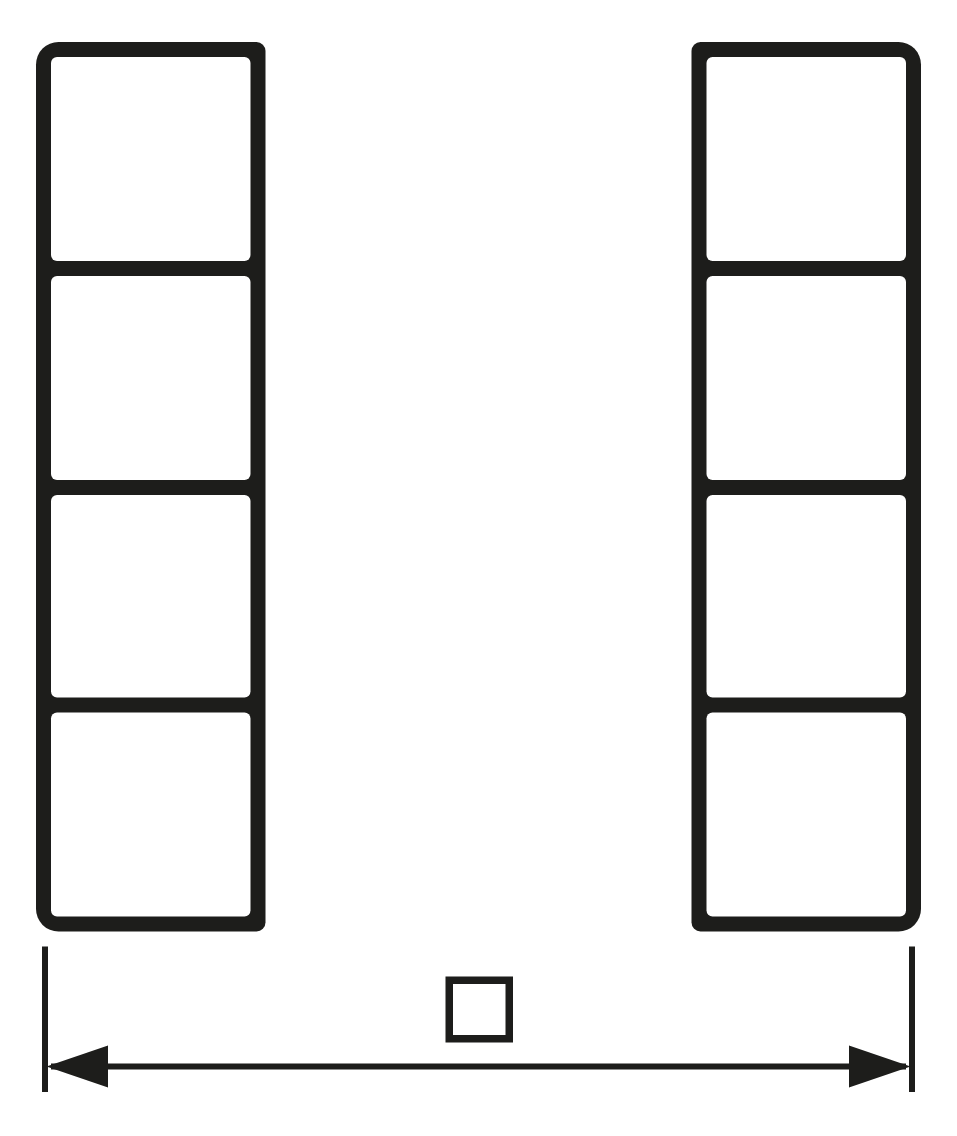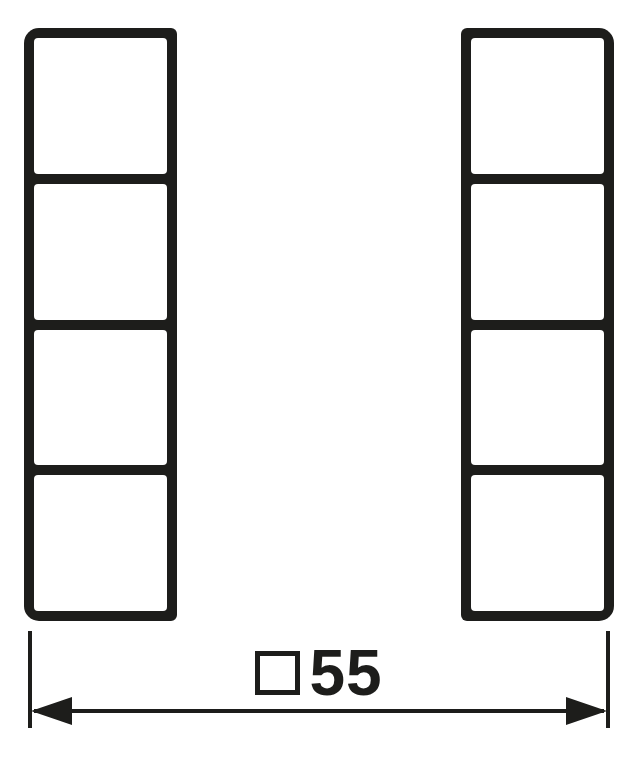--- a/index.html
+++ b/index.html
@@ -132,16 +132,15 @@
 
   <div class="ext-line ext-left"></div>
   <div class="ext-line ext-right"></div>
 
   <div class="dim-line"></div>
   <div class="arrowhead arrow-left"></div>
   <div class="arrowhead arrow-right"></div>
 
   <div class="dim-label">
     <span class="square-symbol"></span>
-    <span class="dim-value">55</span>
   </div>
 
 </div>
 
 </body></html>

